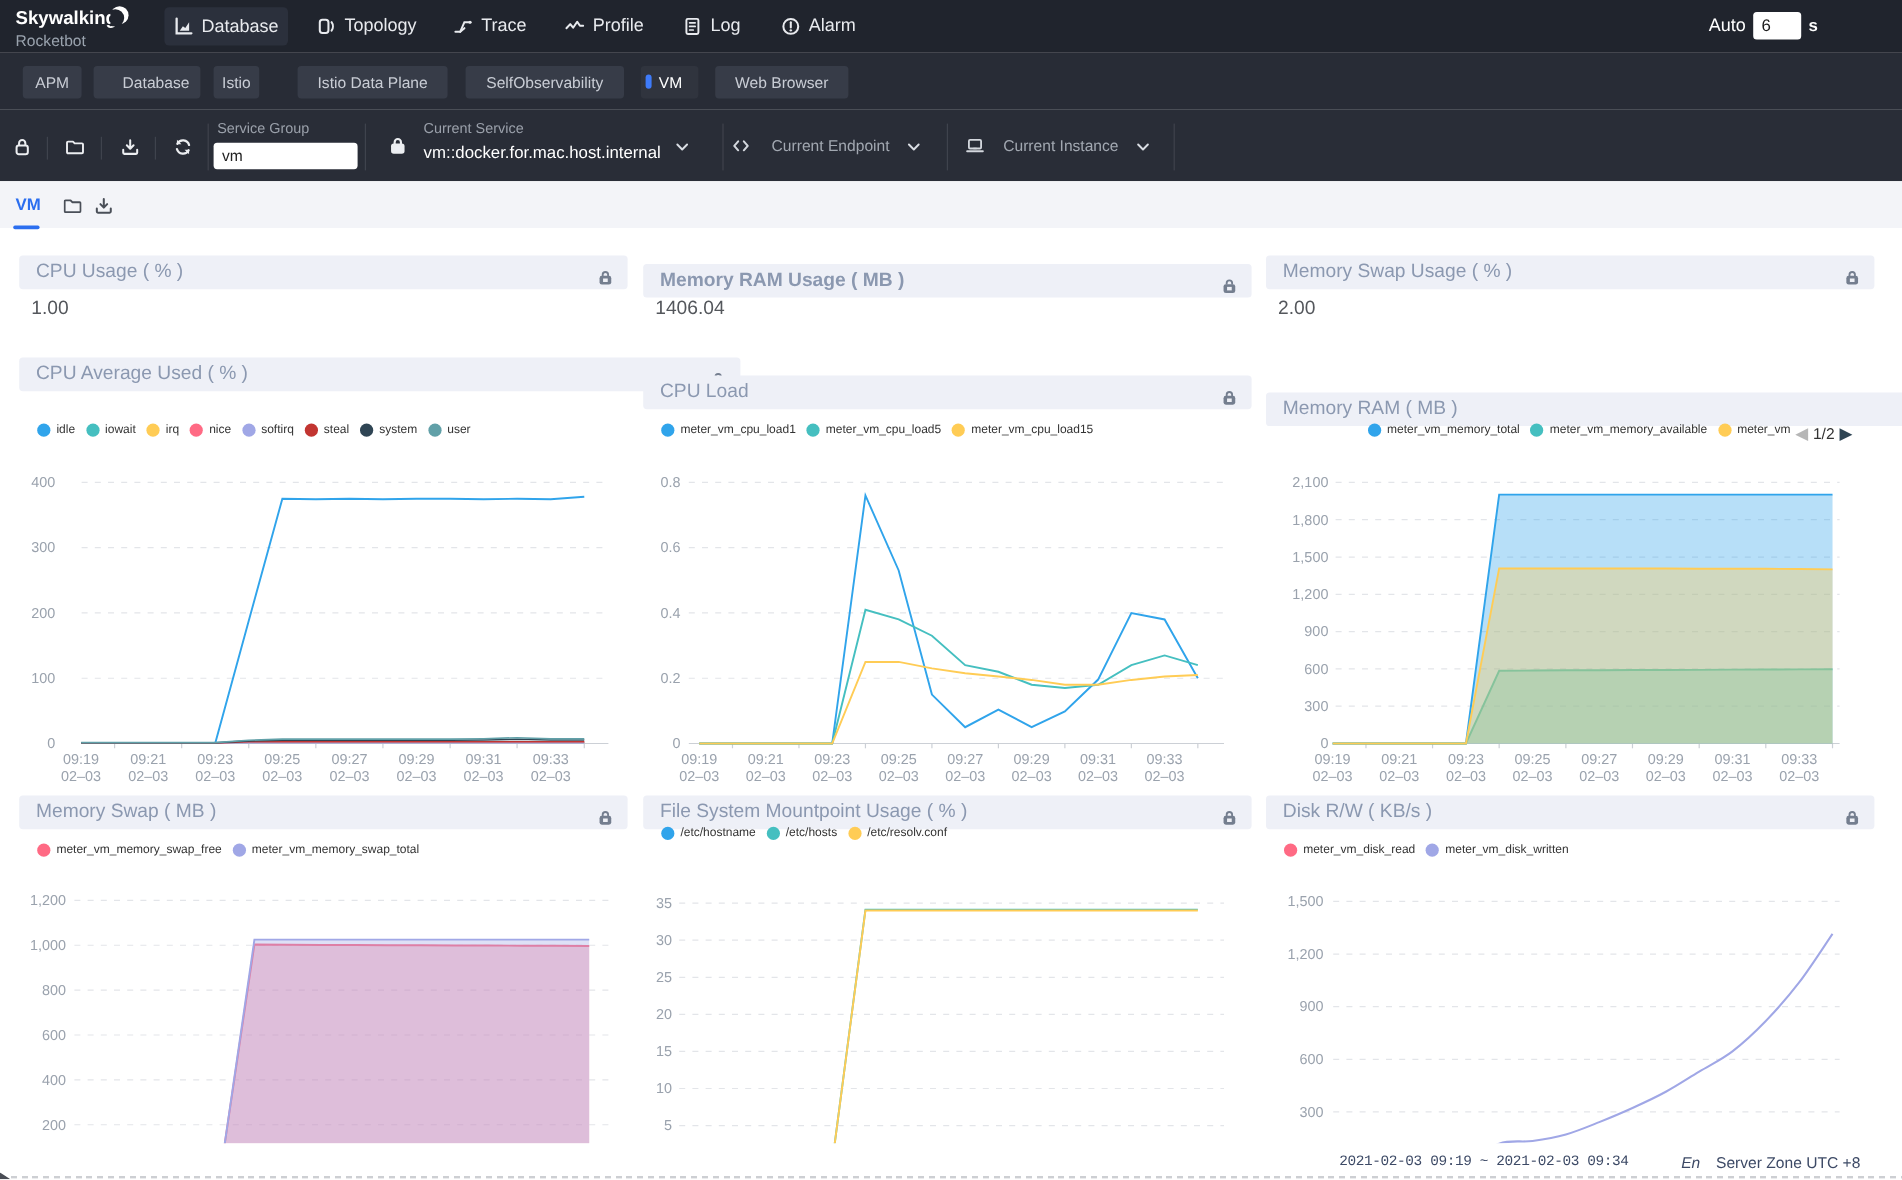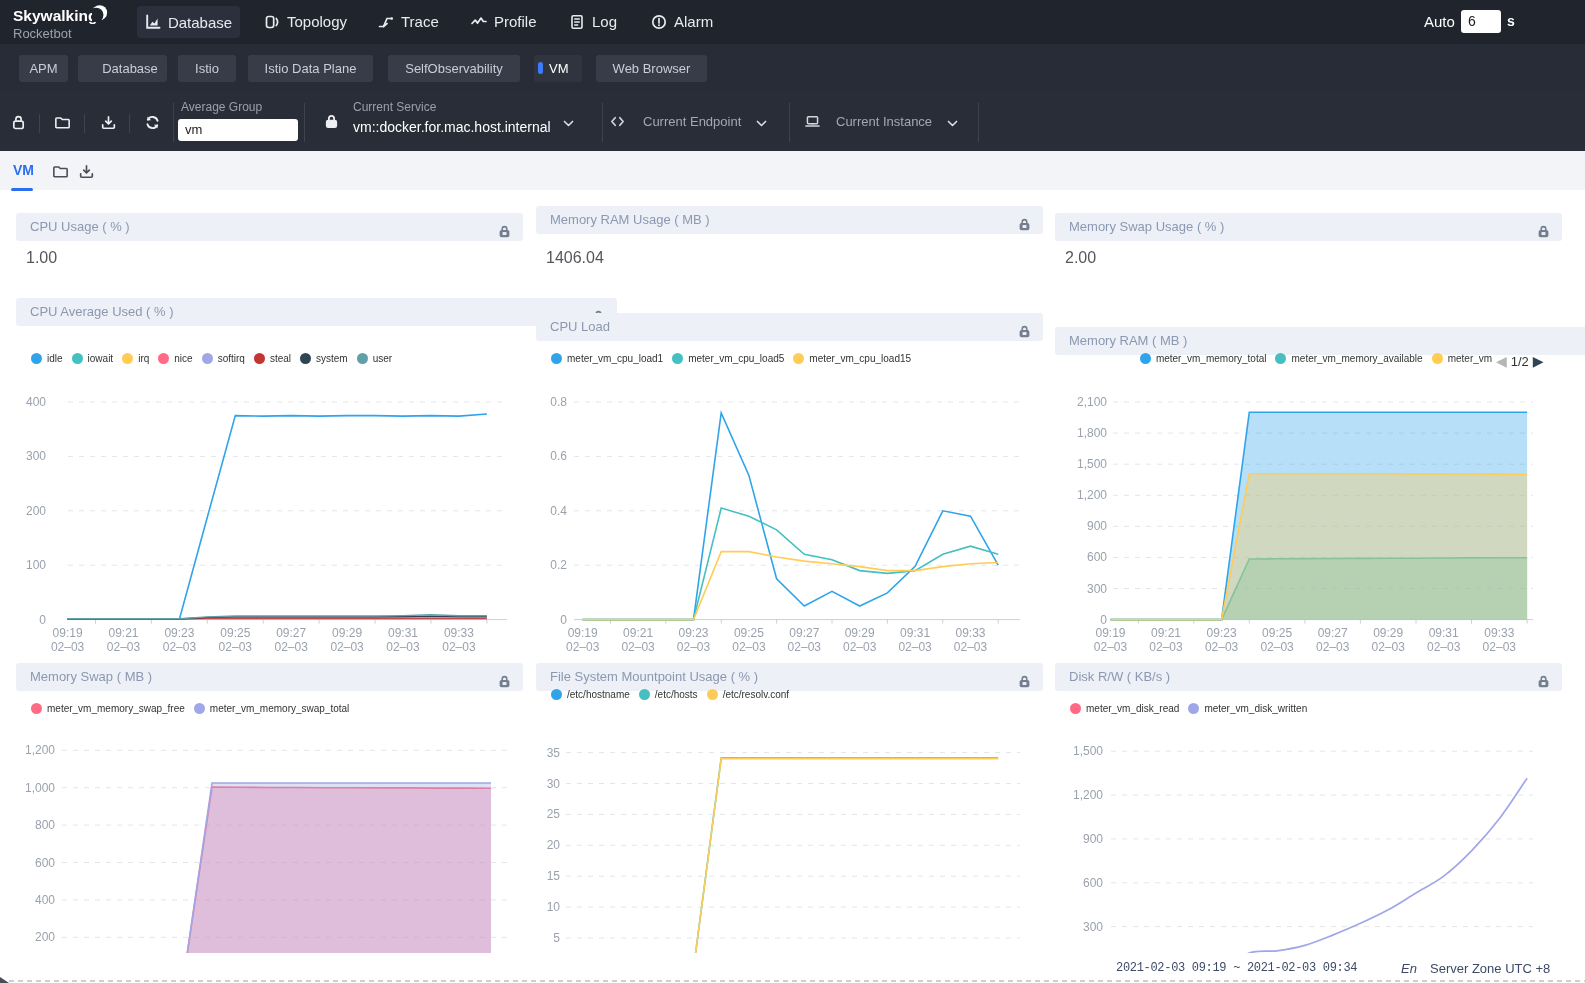--- a/index.html
+++ b/index.html
@@ -1,17 +1,17 @@
 <!DOCTYPE html>
 <html><head><meta charset="utf-8"><title>SkyWalking</title>
 <style>
 *{margin:0;padding:0;box-sizing:border-box;}
 body{font-family:"Liberation Sans",sans-serif;width:1585px;height:983px;overflow:hidden;background:#fff;position:relative;}
 .abs{position:absolute;}
-.hdr{position:absolute;height:28px;background:#eef0f7;border-radius:3px;color:#8b98b0;font-size:13px;line-height:28px;padding-left:14px;}
+.hdr{position:absolute;height:28px;background:#eef0f7;border-radius:3px;color:#8b98b0;font-size:16px;line-height:28px;padding-left:14px;}
 .hdr .lk{position:absolute;right:12px;top:7px;}
 .val{position:absolute;font-size:16px;font-weight:500;color:#54575c;}
 .legend{position:absolute;width:507px;display:flex;justify-content:flex-start;padding-left:15px;align-items:center;gap:9px;font-size:10px;color:#333;}
 .legend .it{display:flex;align-items:center;gap:5px;white-space:nowrap;}
 .legend .dot{width:11px;height:11px;border-radius:50%;display:inline-block;}
 .navitem{display:flex;align-items:center;gap:7px;color:#e8eaee;font-size:15px;}
 .sep{position:absolute;width:1px;background:#3f434d;}
 .dlabel{position:absolute;font-size:12px;color:#9aa0aa;}
 .dvalue{position:absolute;font-size:14px;color:#fff;}
 </style></head><body>
@@ -74,21 +74,21 @@
       <path d="M13.4 6.2A5.6 5.6 0 0 0 3 5.1" stroke="#fff" stroke-width="2" fill="none" stroke-linecap="round"></path>
       <path d="M2.6 1.6v4h4z" fill="#fff"></path>
       <path d="M2.6 9.8A5.6 5.6 0 0 0 13 10.9" stroke="#fff" stroke-width="2" fill="none" stroke-linecap="round"></path>
       <path d="M13.4 14.4v-4h-4z" fill="#fff"></path>
     </svg>
     <span>Reload</span>
   </div>
 <div class="abs" style="left:0;top:44px;width:1585px;height:47px;background:#282c36;"></div>
 <div class="abs" style="left:19px;top:55px;width:49px;height:27px;background:#373c48;border-radius:3px;color:#c9cdd5;font-size:13px;line-height:27px;text-align:center;">APM</div>
 <div class="abs" style="left:78px;top:55px;width:89px;height:27px;background:#373c48;border-radius:3px;color:#c9cdd5;font-size:13px;line-height:27px;text-align:center;padding-left:15px;">Database</div>
-<div class="abs" style="left:178px;top:55px;width:58px;height:27px;background:#373c48;border-radius:3px;color:#c9cdd5;font-size:13px;line-height:27px;text-align:center;">Istio</div>
+<div class="abs" style="left:178px;top:55px;width:38px;height:27px;background:#373c48;border-radius:3px;color:#c9cdd5;font-size:13px;line-height:27px;text-align:center;">Istio</div>
 <div class="abs" style="left:248px;top:55px;width:125px;height:27px;background:#373c48;border-radius:3px;color:#c9cdd5;font-size:13px;line-height:27px;text-align:center;">Istio Data Plane</div>
 <div class="abs" style="left:388px;top:55px;width:132px;height:27px;background:#373c48;border-radius:3px;color:#c9cdd5;font-size:13px;line-height:27px;text-align:center;">SelfObservability</div>
 <div class="abs" style="left:596px;top:55px;width:111px;height:27px;background:#373c48;border-radius:3px;color:#c9cdd5;font-size:13px;line-height:27px;text-align:center;">Web Browser</div>
 <div class="abs" style="left:534px;top:55px;width:48px;height:27px;background:#30343e;border-radius:3px;color:#fff;font-size:13px;line-height:27px;"><span style="position:absolute;left:4px;top:7px;width:5px;height:12px;background:#3e7bfa;border-radius:2.5px;"></span><span style="margin-left:15px;">VM</span></div>
 <div class="abs" style="left:0;top:91px;width:1585px;height:60px;background:#292d37;"></div>
 <div style="position:absolute;left:11px;top:115px;"><svg width="15" height="15" viewBox="0 0 16 16">
       <rect x="3" y="6.6" width="10" height="7.8" rx="2" stroke="#eceef1" stroke-width="1.8" fill="none"></rect>
       <path d="M5.2 6.2V4.6a2.8 2.8 0 0 1 5.6 0v1.6" stroke="#eceef1" stroke-width="1.8" fill="none"></path>
     </svg></div>
 <div style="position:absolute;left:55px;top:115px;"><svg width="15" height="15" viewBox="0 0 16 16">
@@ -105,21 +105,21 @@
       <path d="M13.4 14.4v-4h-4z" fill="#eceef1"></path>
     </svg></div>
 <div class="sep" style="left:39px;top:114px;height:19px;"></div>
 <div class="sep" style="left:84px;top:114px;height:19px;"></div>
 <div class="sep" style="left:129px;top:114px;height:19px;"></div>
 <div class="sep" style="left:173px;top:103px;height:39px;"></div>
 <div class="sep" style="left:304px;top:103px;height:39px;"></div>
 <div class="sep" style="left:602px;top:103px;height:39px;"></div>
 <div class="sep" style="left:789px;top:103px;height:39px;"></div>
 <div class="sep" style="left:978px;top:103px;height:39px;"></div>
-<div class="dlabel" style="left:181px;top:100px;">Average Group</div>
+<div class="dlabel" style="left:181px;top:100px;">Service Group</div>
 <div class="abs" style="left:178px;top:119px;width:120px;height:22px;background:#fff;border-radius:3px;font-size:13px;color:#222;line-height:22px;padding-left:7px;">vm</div>
 <div style="position:absolute;left:324px;top:114px;"><svg width="15" height="15" viewBox="0 0 16 16">
       <rect x="2" y="6" width="12" height="9" rx="2.4" fill="#eceef1"></rect>
       <path d="M5.2 6.3V4.8a2.8 2.8 0 0 1 5.6 0v1.5" stroke="#eceef1" stroke-width="1.9" fill="none"></path>
       <rect x="5.6" y="8.7" width="4.8" height="3.6" fill="#eef0f6"></rect>
     </svg></div>
 <div class="dlabel" style="left:353px;top:100px;">Current Service</div>
 <div class="dvalue" style="left:353px;top:119px;">vm::docker.for.mac.host.internal</div>
 <div style="position:absolute;left:562px;top:116px;"><svg width="13" height="13" viewBox="0 0 16 16">
       <path d="M3 5.5l5 5 5-5" stroke="#d9dde3" stroke-width="2" fill="none" stroke-linecap="round" stroke-linejoin="round"></path>
@@ -149,21 +149,21 @@
 <div style="position:absolute;left:79px;top:164px;"><svg width="15" height="15" viewBox="0 0 16 16">
       <path d="M8 2v7.2M5 6.5L8 9.6l3-3.1" stroke="#4a4f58" stroke-width="1.8" fill="none" stroke-linecap="round" stroke-linejoin="round"></path>
       <path d="M1.8 10.5v2.6a1 1 0 0 0 1 1h10.4a1 1 0 0 0 1-1v-2.6" stroke="#4a4f58" stroke-width="1.8" fill="none" stroke-linecap="round"></path>
     </svg></div>
 <div class="hdr" style="left:16px;top:213px;width:507px;">CPU Usage ( % )<span class="lk"><svg width="13" height="13" viewBox="0 0 16 16">
         <rect x="2" y="6" width="12" height="9" rx="2.4" fill="#747e8f"></rect>
         <path d="M5.2 6.3V4.8a2.8 2.8 0 0 1 5.6 0v1.5" stroke="#747e8f" stroke-width="1.9" fill="none"></path>
         <rect x="5.6" y="8.7" width="4.8" height="3.6" fill="#eef0f6"></rect>
       </svg></span></div>
 <div class="val" style="left:26px;top:249px;">1.00</div>
-<div class="hdr" style="left:536px;top:206px;width:507px;">Memory RAM Usage ( MB )<span class="lk"><svg width="13" height="13" viewBox="0 0 16 16">
+<div class="hdr" style="left:536px;top:220px;width:507px;font-weight:bold;">Memory RAM Usage ( MB )<span class="lk"><svg width="13" height="13" viewBox="0 0 16 16">
         <rect x="2" y="6" width="12" height="9" rx="2.4" fill="#747e8f"></rect>
         <path d="M5.2 6.3V4.8a2.8 2.8 0 0 1 5.6 0v1.5" stroke="#747e8f" stroke-width="1.9" fill="none"></path>
         <rect x="5.6" y="8.7" width="4.8" height="3.6" fill="#eef0f6"></rect>
       </svg></span></div>
 <div class="val" style="left:546px;top:249px;">1406.04</div>
 <div class="hdr" style="left:1055px;top:213px;width:507px;">Memory Swap Usage ( % )<span class="lk"><svg width="13" height="13" viewBox="0 0 16 16">
         <rect x="2" y="6" width="12" height="9" rx="2.4" fill="#747e8f"></rect>
         <path d="M5.2 6.3V4.8a2.8 2.8 0 0 1 5.6 0v1.5" stroke="#747e8f" stroke-width="1.9" fill="none"></path>
         <rect x="5.6" y="8.7" width="4.8" height="3.6" fill="#eef0f6"></rect>
       </svg></span></div>

